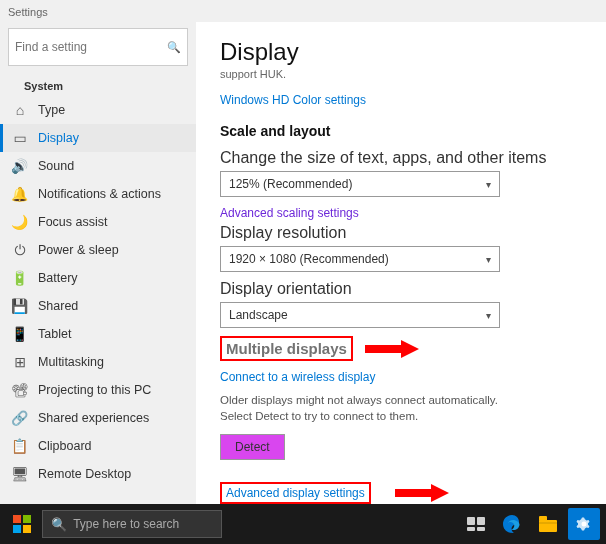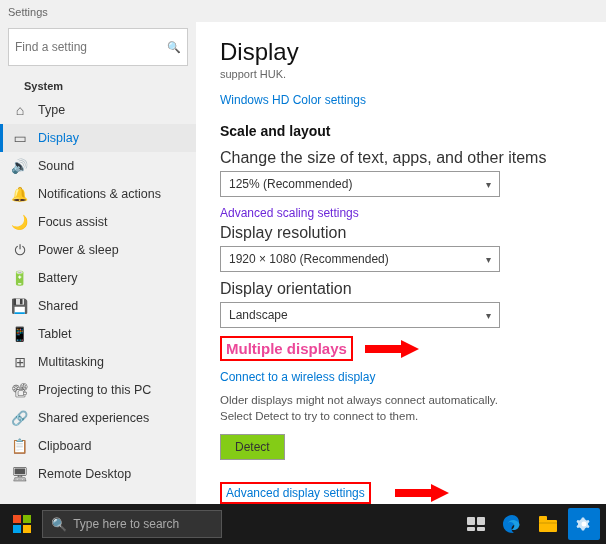--- a/index.html
+++ b/index.html
@@ -171,21 +171,21 @@
     .multiple-displays-header {
       display: flex;
       align-items: center;
       gap: 12px;
       margin-bottom: 8px;
     }
 
     .multiple-displays-title {
       font-size: 15px;
       font-weight: 600;
-      color: #ec4899;
+      color: #737373;
       border: 2px solid red;
       padding: 2px 4px;
     }
 
     .connect-link {
       color: #0078d4;
       font-size: 12px;
       cursor: pointer;
       text-decoration: none;
       display: inline-block;
@@ -195,21 +195,21 @@
     .description-text {
       font-size: 11.5px;
       color: #555;
       margin-bottom: 10px;
       max-width: 300px;
       line-height: 1.4;
     }
 
     .detect-btn {
       border: 1px solid #999;
-      background: #84cc16;
+      background: #d946ef;
       padding: 5px 14px;
       font-size: 12px;
       cursor: pointer;
       color: #333;
       margin-bottom: 12px;
       display: inline-block;
     }
 
     .advanced-display-wrapper {
       display: flex;

